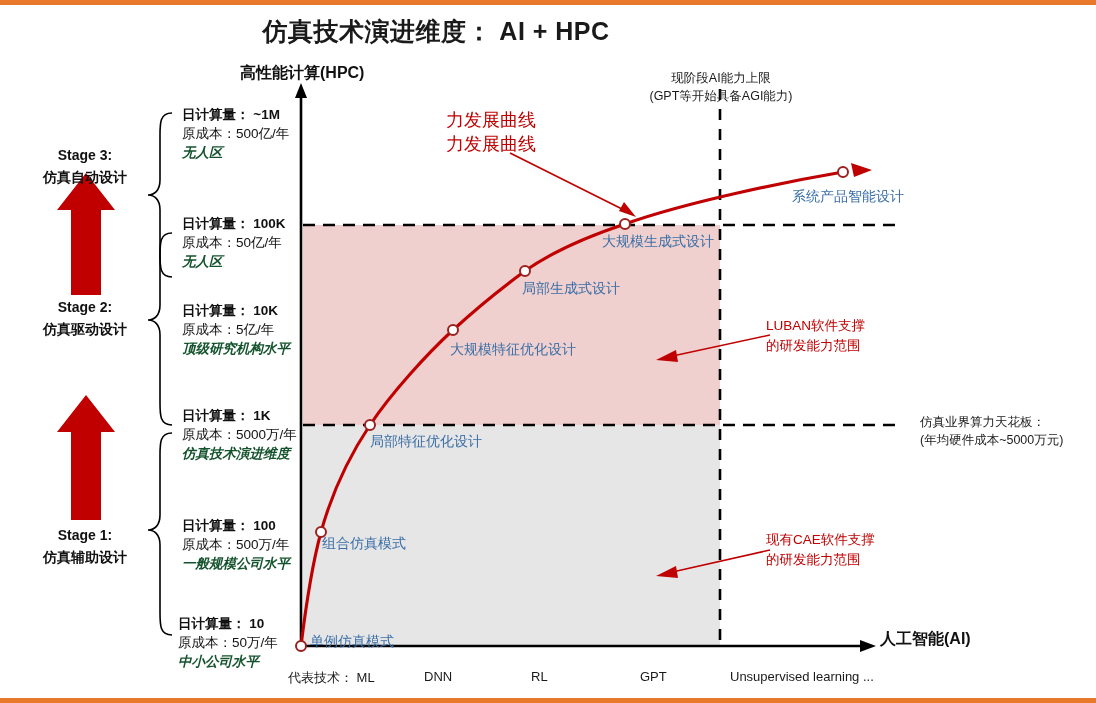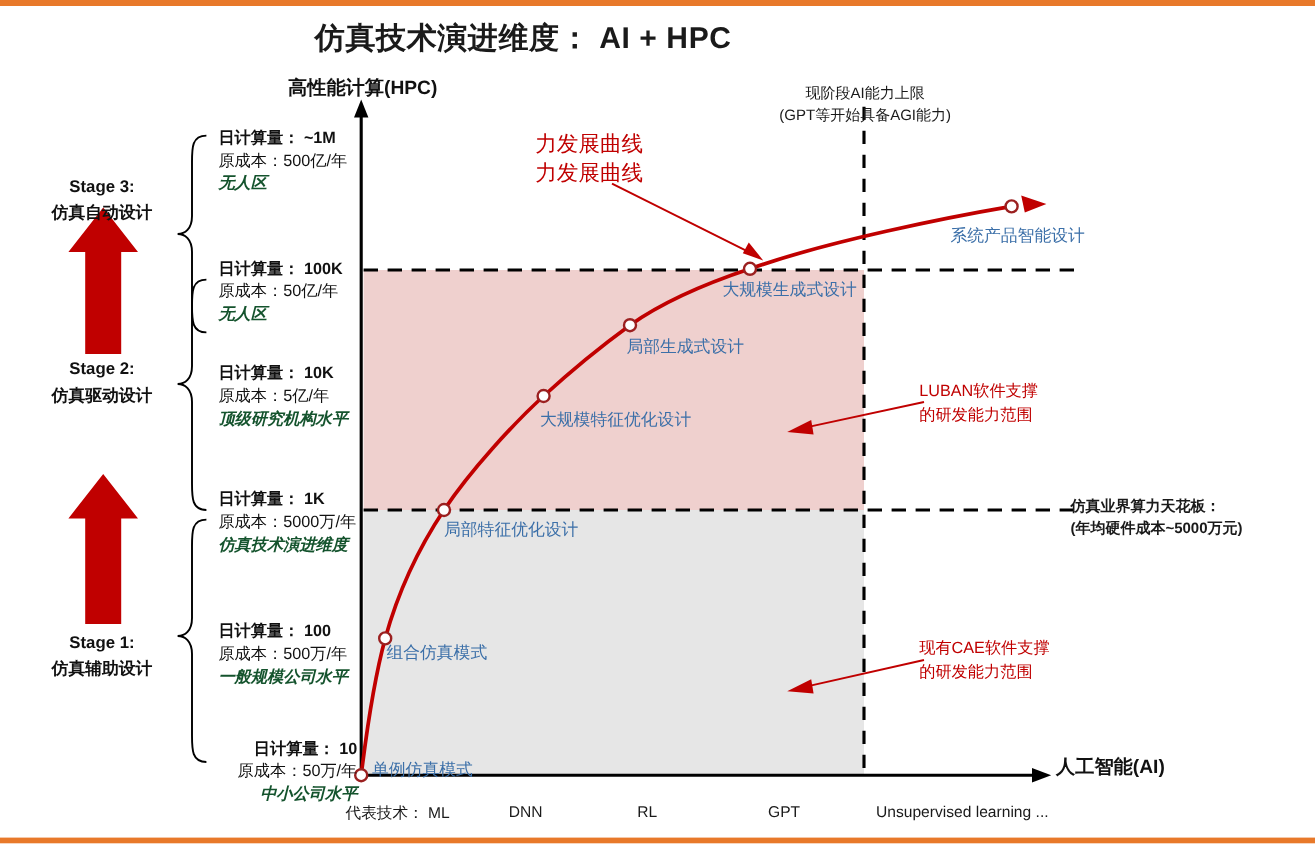--- a/index.html
+++ b/index.html
@@ -175,38 +175,38 @@
     <div class="t2">原成本：5000万/年</div>
     <div class="t3">仿真技术演进维度</div>
   </div>
 
   <div class="abs tier" style="left:182px;top:511px;">
     <div class="t1">日计算量： 100</div>
     <div class="t2">原成本：500万/年</div>
     <div class="t3">一般规模公司水平</div>
   </div>
 
-  <div class="abs tier" style="left:198px;top:609px;text-align:right;">
+  <div class="abs tier" style="left:178px;top:609px;">
     <div class="t1">日计算量： 10</div>
     <div class="t2">原成本：50万/年</div>
     <div class="t3">中小公司水平</div>
   </div>
 
   <div class="abs curve-title" style="left:446px;top:103px;">
     <div>力发展曲线</div>
     <div>力发展曲线</div>
   </div>
 
   <div class="abs anno-black" style="left:606px;top:64px;text-align:center;width:230px;">
     <div>现阶段AI能力上限</div>
     <div>(GPT等开始具备AGI能力)</div>
   </div>
 
 
-  <div class="abs anno-black" style="left:892px;top:408px;font-weight:bold;">
+  <div class="abs anno-black" style="left:920px;top:408px;">
     <div>仿真业界算力天花板：</div>
     <div>(年均硬件成本~5000万元)</div>
   </div>
 
   <div class="abs anno-red" style="left:766px;top:311px;">
     <div>LUBAN软件支撑</div>
     <div>的研发能力范围</div>
   </div>
 
   <div class="abs anno-red" style="left:766px;top:525px;">

